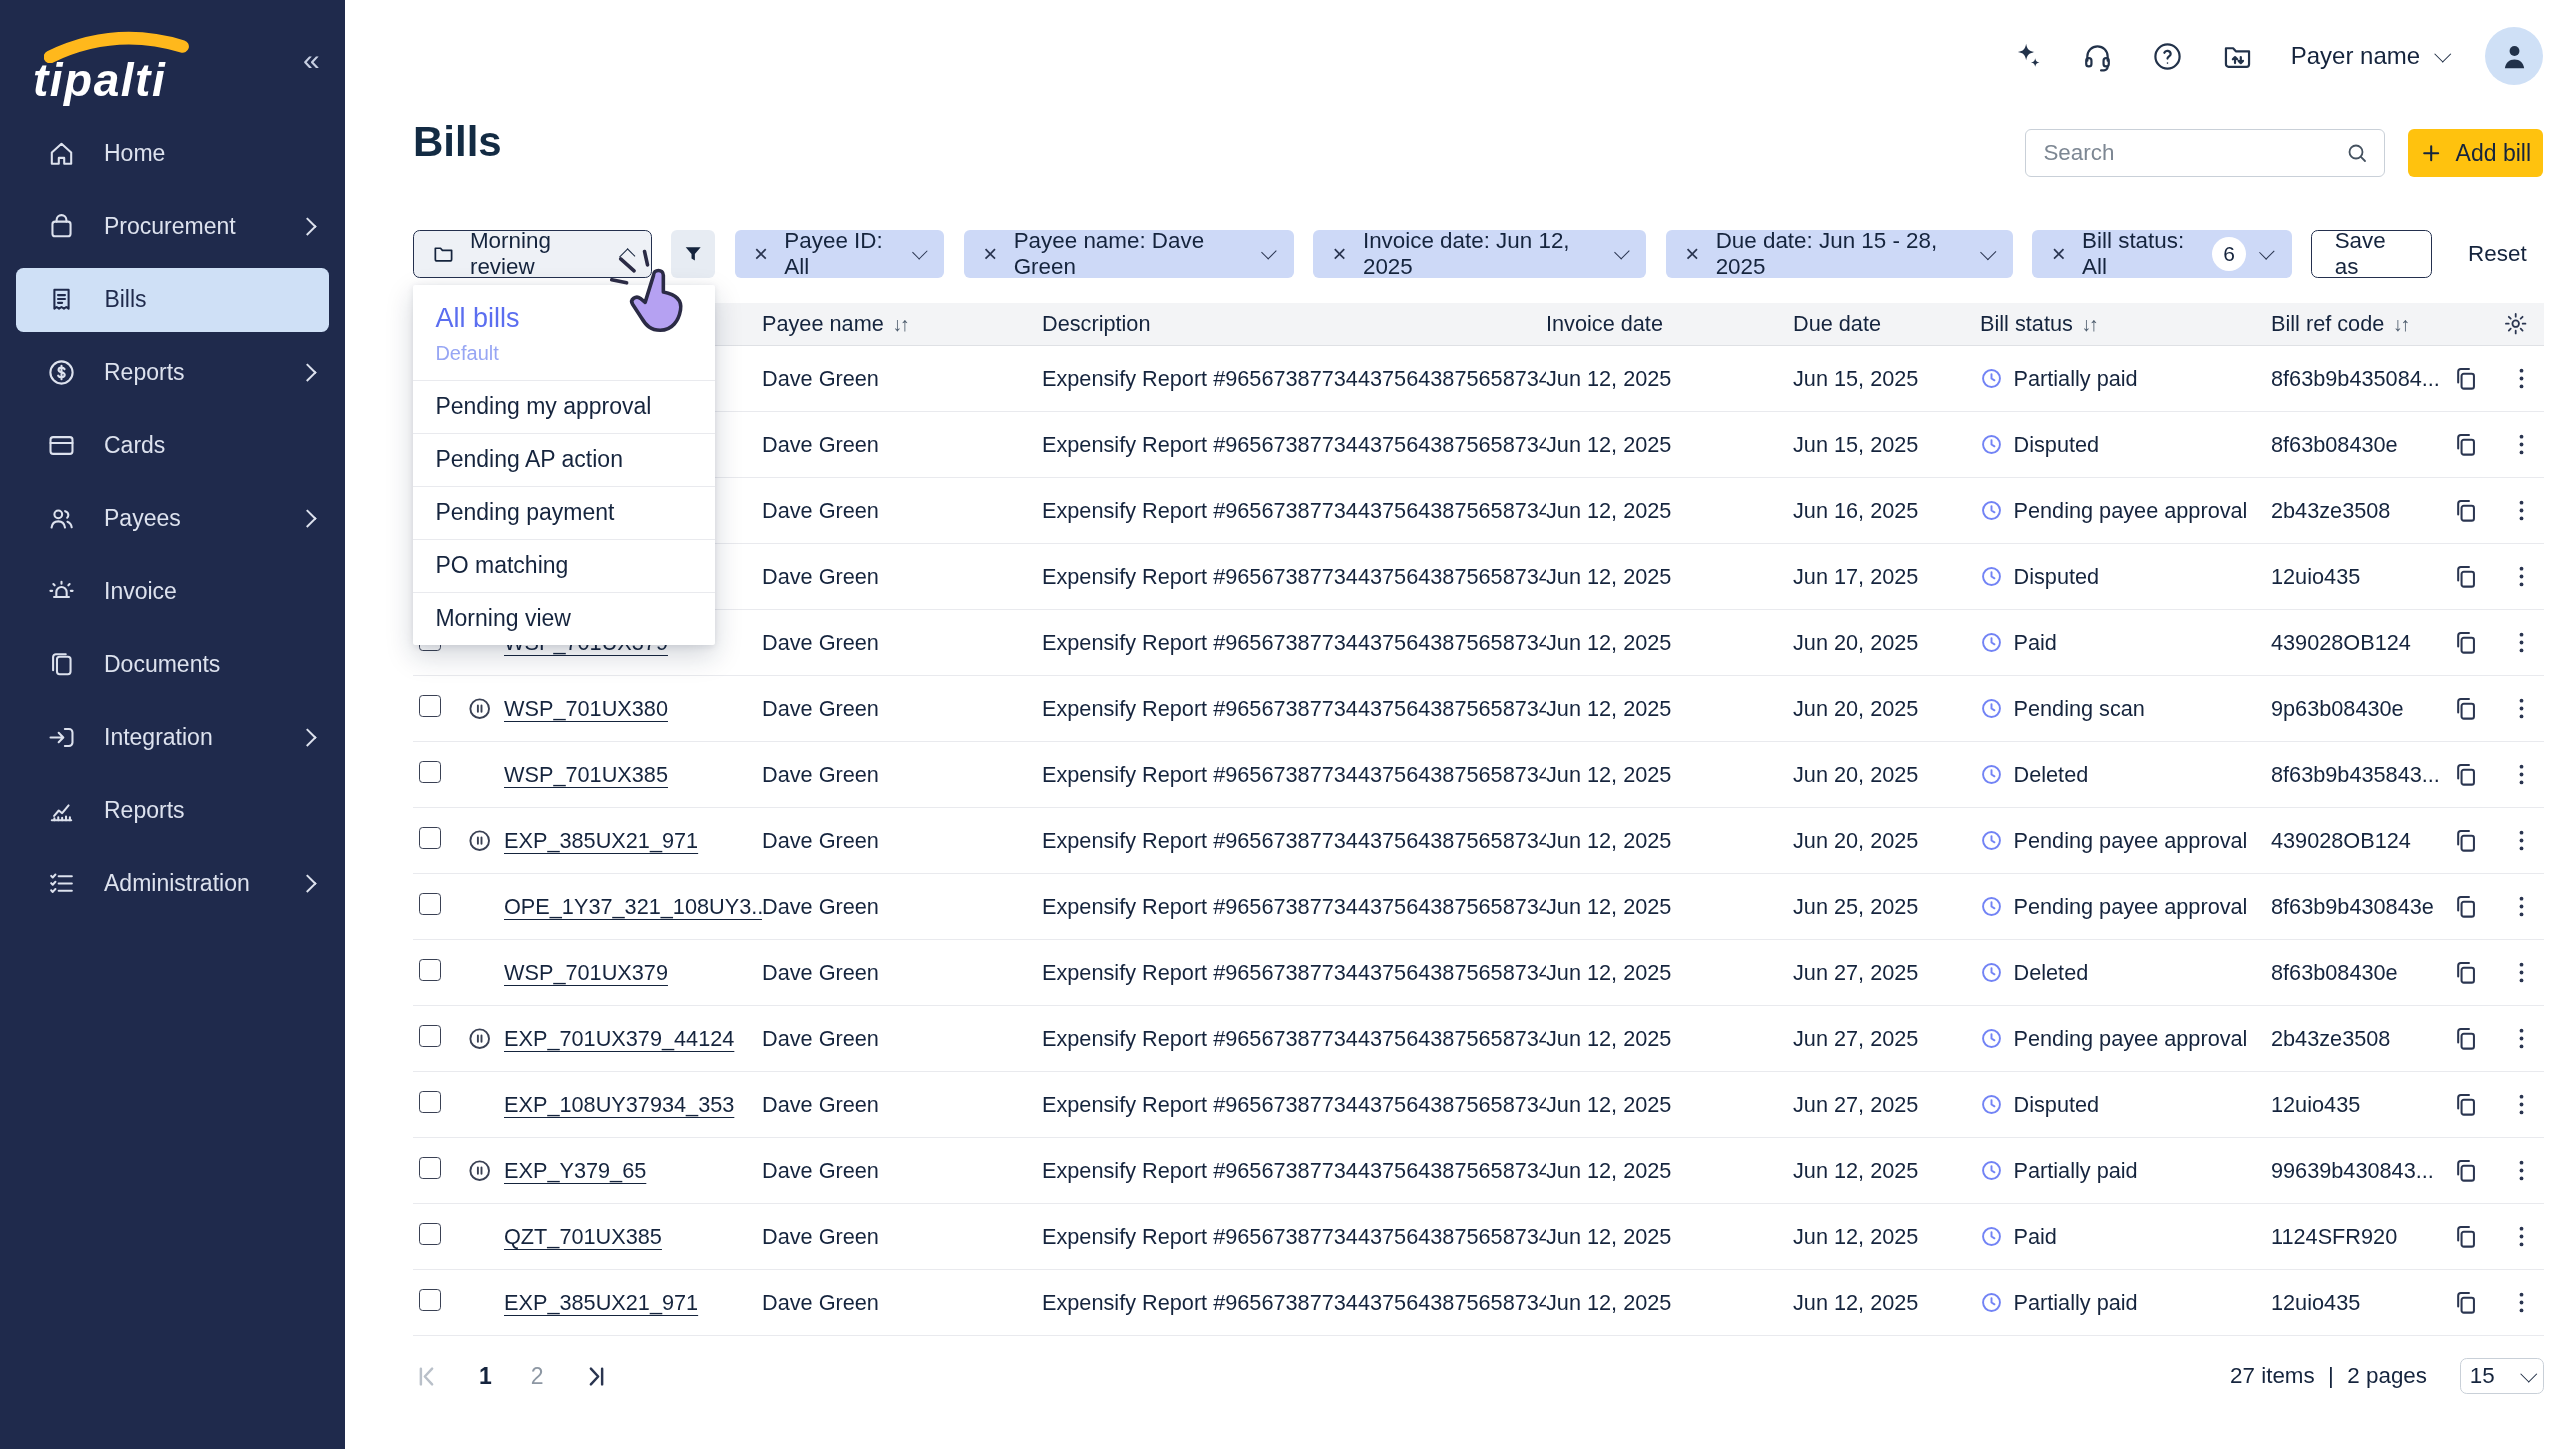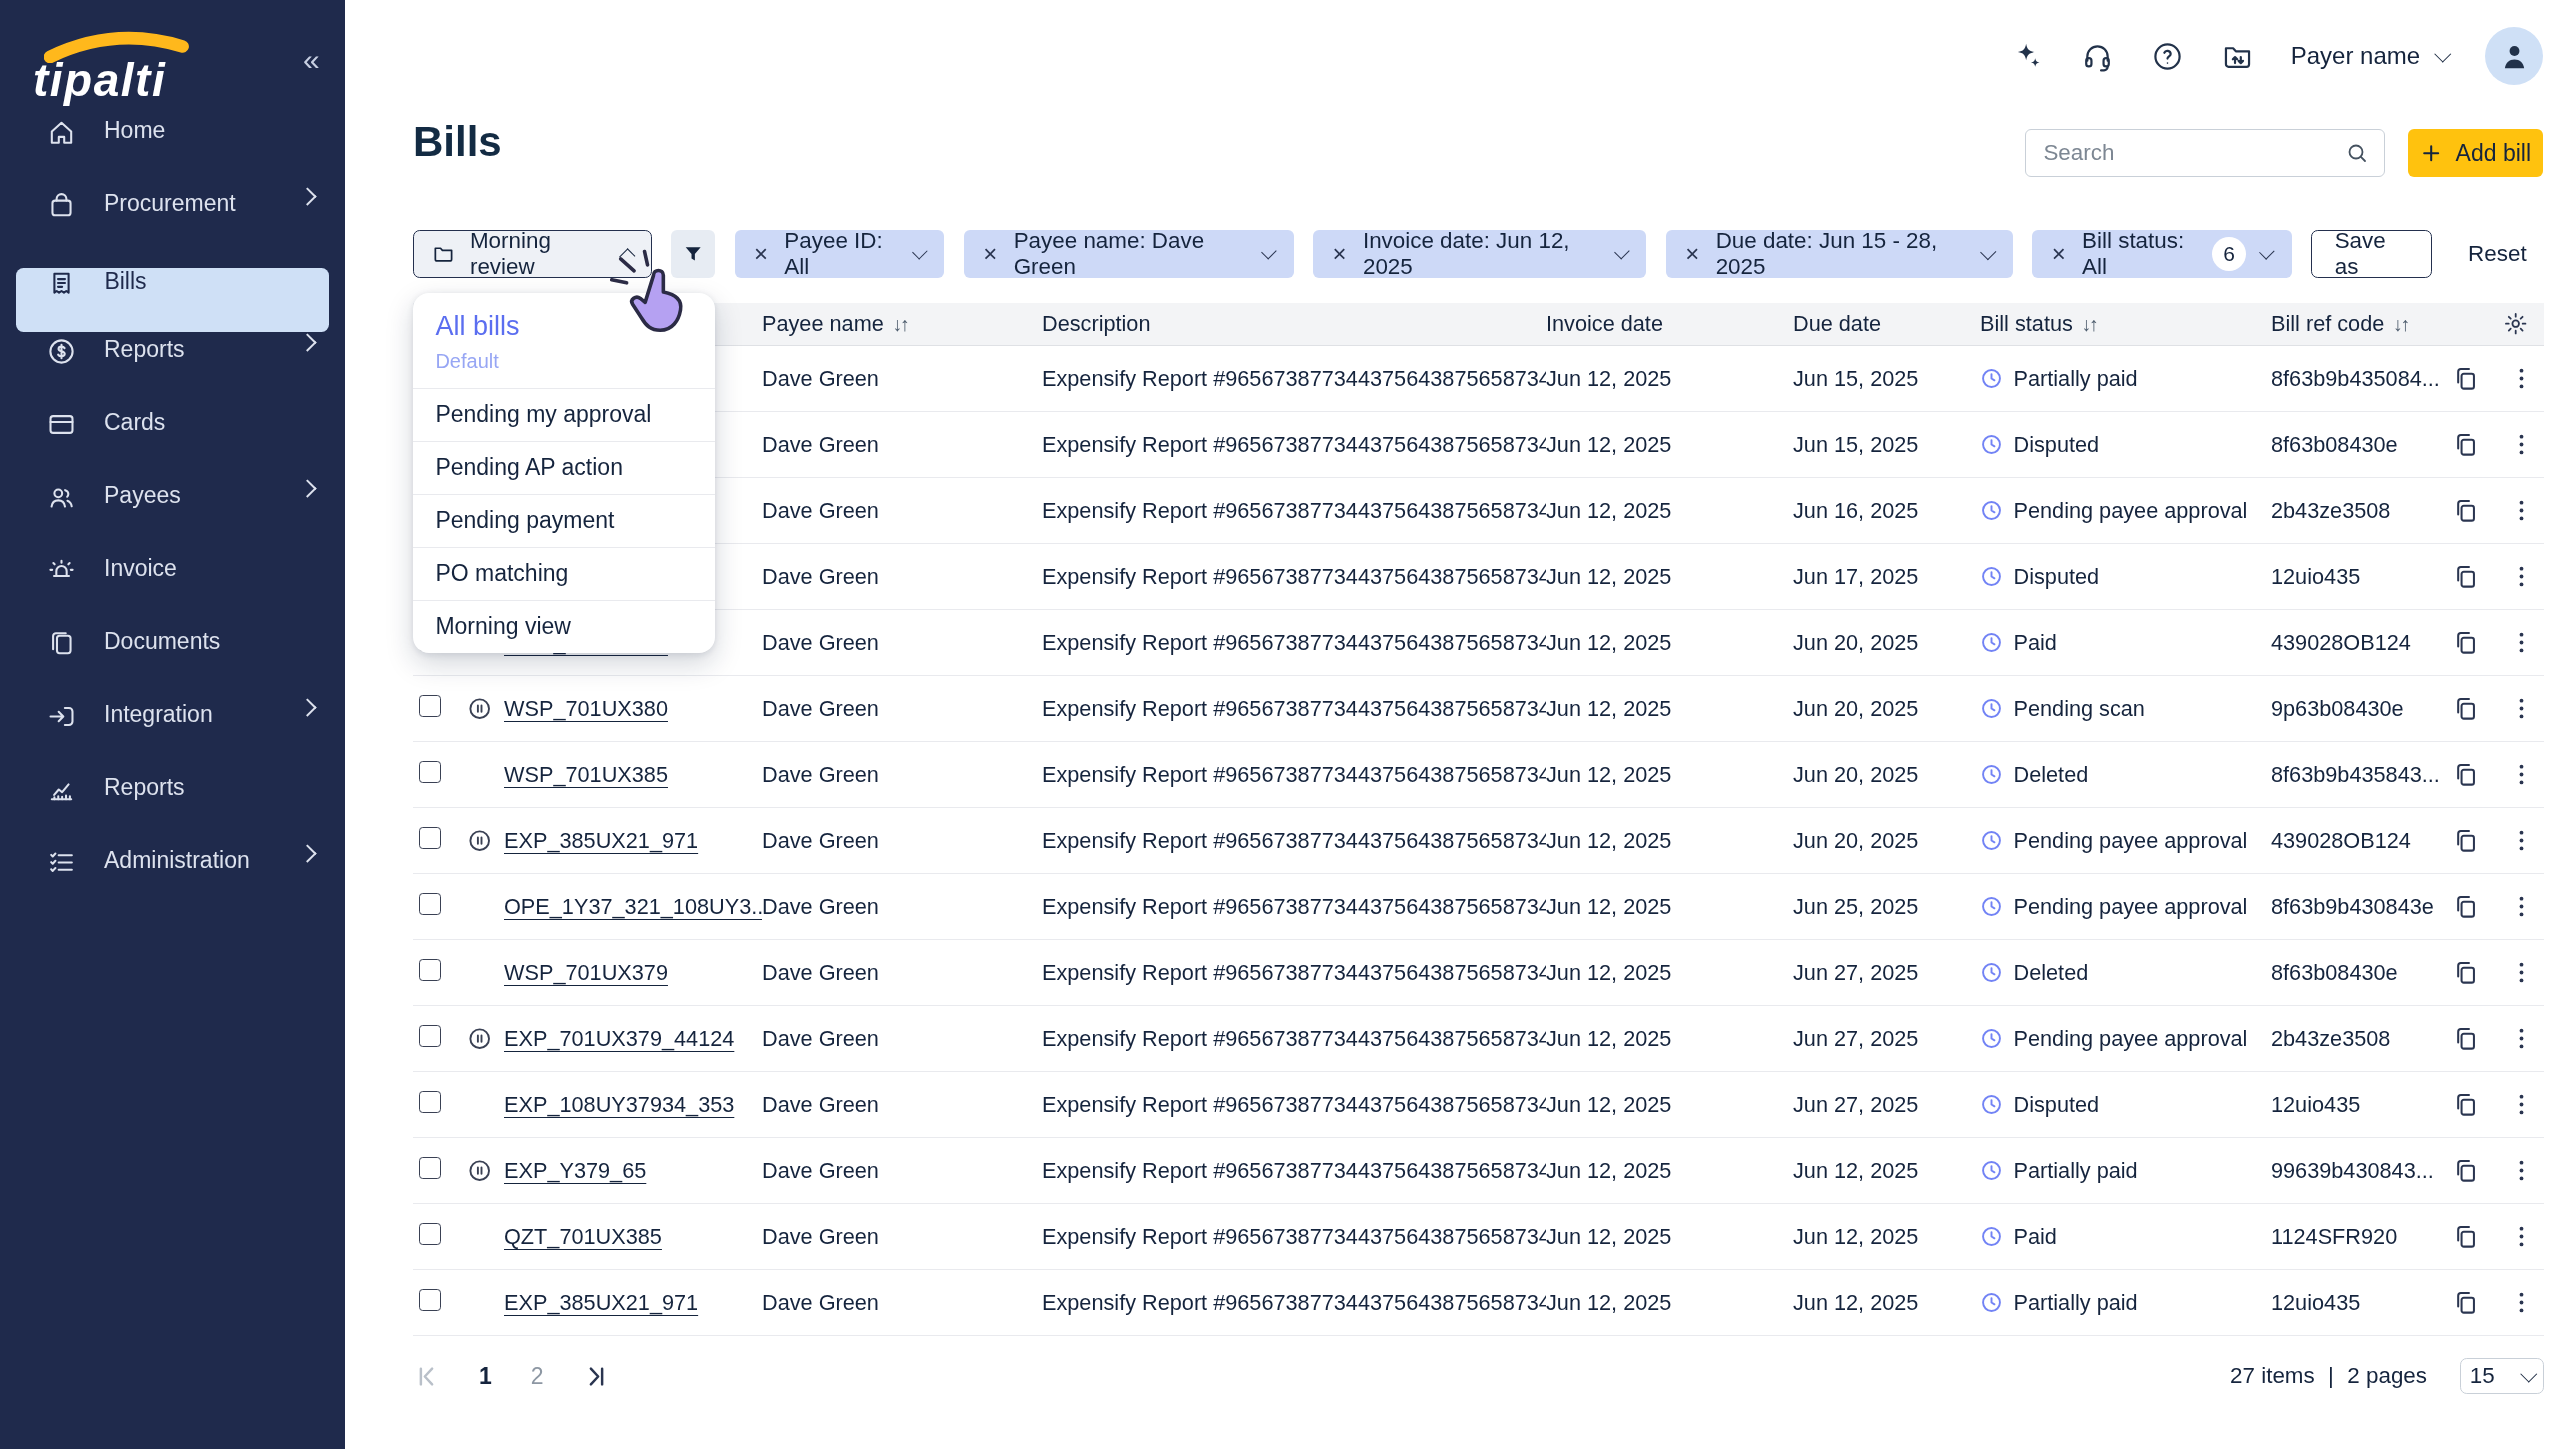--- a/index.html
+++ b/index.html
@@ -7,21 +7,21 @@
        font-family:"Liberation Sans",sans-serif;color:#15243d;}
   svg{display:block;}
 
   
   .sidebar{position:absolute;left:0;top:0;width:345px;height:1449px;background:#1f2a4c;}
   .logo{position:absolute;left:33px;top:30px;}
   .logo-swoosh{margin-left:10.5px;}
   .logo-text{font-size:46px;font-weight:bold;font-style:italic;color:#fff;letter-spacing:1.5px;margin-top:-10.5px;}
   .collapse-btn{position:absolute;top:43px;right:25.4px;color:#c7cfe2;font-size:30px;cursor:pointer;}
   .side-items{position:absolute;top:117px;left:0;right:0;}
-  .side-item{height:73px;display:flex;gap:27px;padding:0 31px 0 46px;
+  .side-item{height:73px;display:flex;align-items:center;gap:27px;padding:0 31px 0 46px;
              color:#dde2ee;font-size:23px;}
   .side-item .si{width:31px;height:31px;stroke:currentColor;fill:none;stroke-width:1.6;
                  stroke-linecap:round;stroke-linejoin:round;flex:0 0 auto;}
   .side-item .chev-r{margin-left:auto;width:11.2px;height:11.2px;border-right:2.2px solid currentColor;
                  border-bottom:2.2px solid currentColor;transform:rotate(-45deg);}
   .side-item.active{background:#cfe0f6;color:#1f2a4c;margin:4.5px 16.4px;height:64px;
                  padding:0 15px 0 30px;border-radius:7.5px;}
 
   
   .topbar{position:absolute;top:27px;right:33px;display:flex;align-items:center;gap:37px;}
@@ -77,22 +77,22 @@
   .c-status{display:flex;align-items:center;gap:10.5px;}
   .clk{width:23px;height:23px;stroke:#7283f5;fill:none;stroke-width:2;stroke-linecap:round;
         stroke-linejoin:round;flex:0 0 auto;}
   .cpy{width:27px;height:27px;stroke:#2a3550;fill:none;stroke-width:1.8;stroke-linecap:round;
         stroke-linejoin:round;cursor:pointer;}
   .kbb{width:27px;height:27px;fill:#2a3550;cursor:pointer;margin-left:10.5px;}
   .gear{width:25.4px;height:25.4px;stroke:#2a3550;fill:none;stroke-width:1.7;stroke-linecap:round;cursor:pointer;}
   .c-copy,.c-kebab,.c-gear{display:flex;justify-content:center;}
 
   
-  .view-menu{position:absolute;left:413px;top:285px;width:302px;background:#fff;border-radius:16px;
-        box-shadow:0 10.5px 28px rgba(18,31,59,.18),0 1.5px 6px rgba(18,31,59,.10);z-index:50;overflow:hidden;margin-top:8px;}
+  .view-menu{position:absolute;left:413px;top:285px;width:302px;background:#fff;border-radius:2px;
+        box-shadow:0 10.5px 28px rgba(18,31,59,.18),0 1.5px 6px rgba(18,31,59,.10);z-index:50;overflow:hidden;}
   .vm-head{padding:18px 22.4px 15px;cursor:pointer;}
   .vm-title{font-size:27px;color:#5b6ef0;}
   .vm-sub{font-size:20px;color:#97a6f4;margin-top:7.5px;}
   .vm-item{height:52px;display:flex;align-items:center;padding:0 22.4px;font-size:23px;color:#15243d;
         border-top:0.7px solid #e9eaee;cursor:pointer;}
 
   
   .cursor{position:absolute;left:607px;top:247px;z-index:100;pointer-events:none;}
 
   

